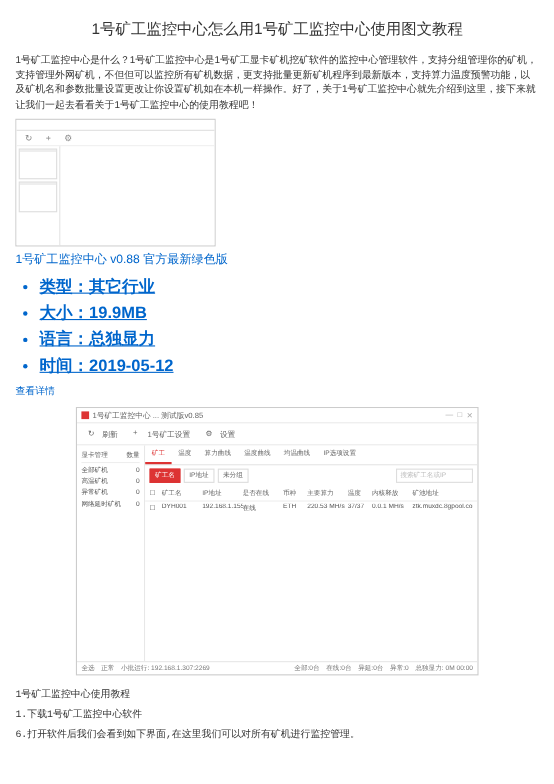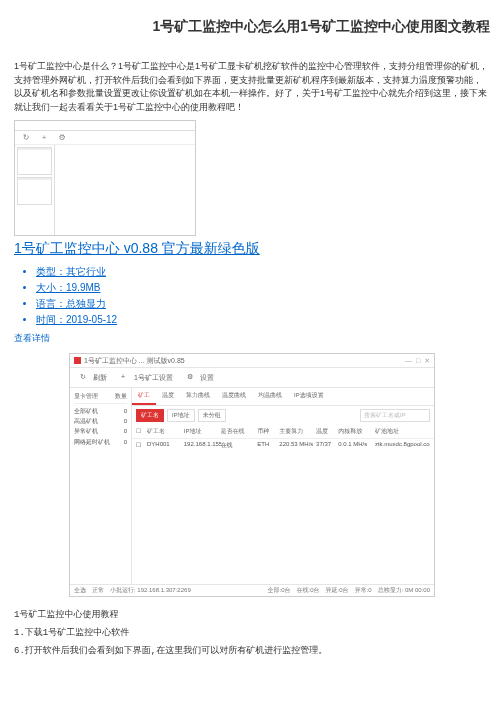--- a/index.html
+++ b/index.html
@@ -6,23 +6,23 @@
 body {
   font-family: "Microsoft YaHei", Arial, sans-serif;
   background: #fff;
   width: 504px;
   color: #333;
   font-size: 10px;
   padding: 18px 14px;
 }
 h1 {
   font-size: 14px;
-  font-weight: bold;
-  text-align: right;
-  margin-bottom: 24px;
+  font-weight: normal;
+  text-align: center;
+  margin-bottom: 12px;
 }
 .intro {
   font-size: 9px;
   line-height: 1.5;
   margin-bottom: 6px;
 }
 .thumb {
   border: 1px solid #ccc;
   width: 182px;
   height: 116px;
@@ -68,35 +68,35 @@
   height: 28px;
   margin-bottom: 2px;
   background: linear-gradient(#eee 2px, #fff 2px);
 }
 .thumb-main {
   flex: 1;
   background: #fff;
 }
 .download-link {
   color: #0066cc;
-  font-size: 14px;
-  text-decoration: underline;
+  font-size: 11px;
   display: block;
   margin-bottom: 6px;
 }
 .info-list {
   list-style: disc;
   padding-left: 22px;
   margin-bottom: 4px;
 }
 .info-list li {
   color: #0066cc;
-  font-size: 10px;
+  font-size: 15px;
   line-height: 1.6;
   text-decoration: underline;
+  font-weight: bold;
 }
 .detail-link {
   color: #0066cc;
   font-size: 9px;
   display: block;
   margin-bottom: 8px;
 }
 .big-shot {
   border: 1px solid #ccc;
   width: 366px;
@@ -251,21 +251,21 @@
   line-height: 1.8;
   margin-bottom: 2px;
   font-family: Liberation Mono, monospace;
 }
 </style>
 </head>
 <body>
 
 <h1>1号矿工监控中心怎么用1号矿工监控中心使用图文教程</h1>
 
-<p class="intro">1号矿工监控中心是什么？1号矿工监控中心是1号矿工显卡矿机挖矿软件的监控中心管理软件，支持分组管理你的矿机，支持管理外网矿机，打开软件后我们会看到如下界面，更支持批量更新矿机程序到最新版本，支持算力温度预警功能，以及矿机名和参数批量设置更改让你设置矿机如在本机一样操作。好了，关于1号矿工监控中心就先介绍到这里，接下来就让我们一起去看看关于1号矿工监控中心的使用教程吧！</p>
+<p class="intro">1号矿工监控中心是什么？1号矿工监控中心是1号矿工显卡矿机挖矿软件的监控中心管理软件，支持分组管理你的矿机，支持管理外网矿机，不但但可以监控所有矿机数据，更支持批量更新矿机程序到最新版本，支持算力温度预警功能，以及矿机名和参数批量设置更改让你设置矿机如在本机一样操作。好了，关于1号矿工监控中心就先介绍到这里，接下来就让我们一起去看看关于1号矿工监控中心的使用教程吧！</p>
 
 <div class="thumb">
   <div class="thumb-titlebar"></div>
   <div class="thumb-toolbar">
     <span class="thumb-tool">↻</span>
     <span class="thumb-tool">+</span>
     <span class="thumb-tool">⚙</span>
   </div>
   <div class="thumb-body">
     <div class="thumb-side">

